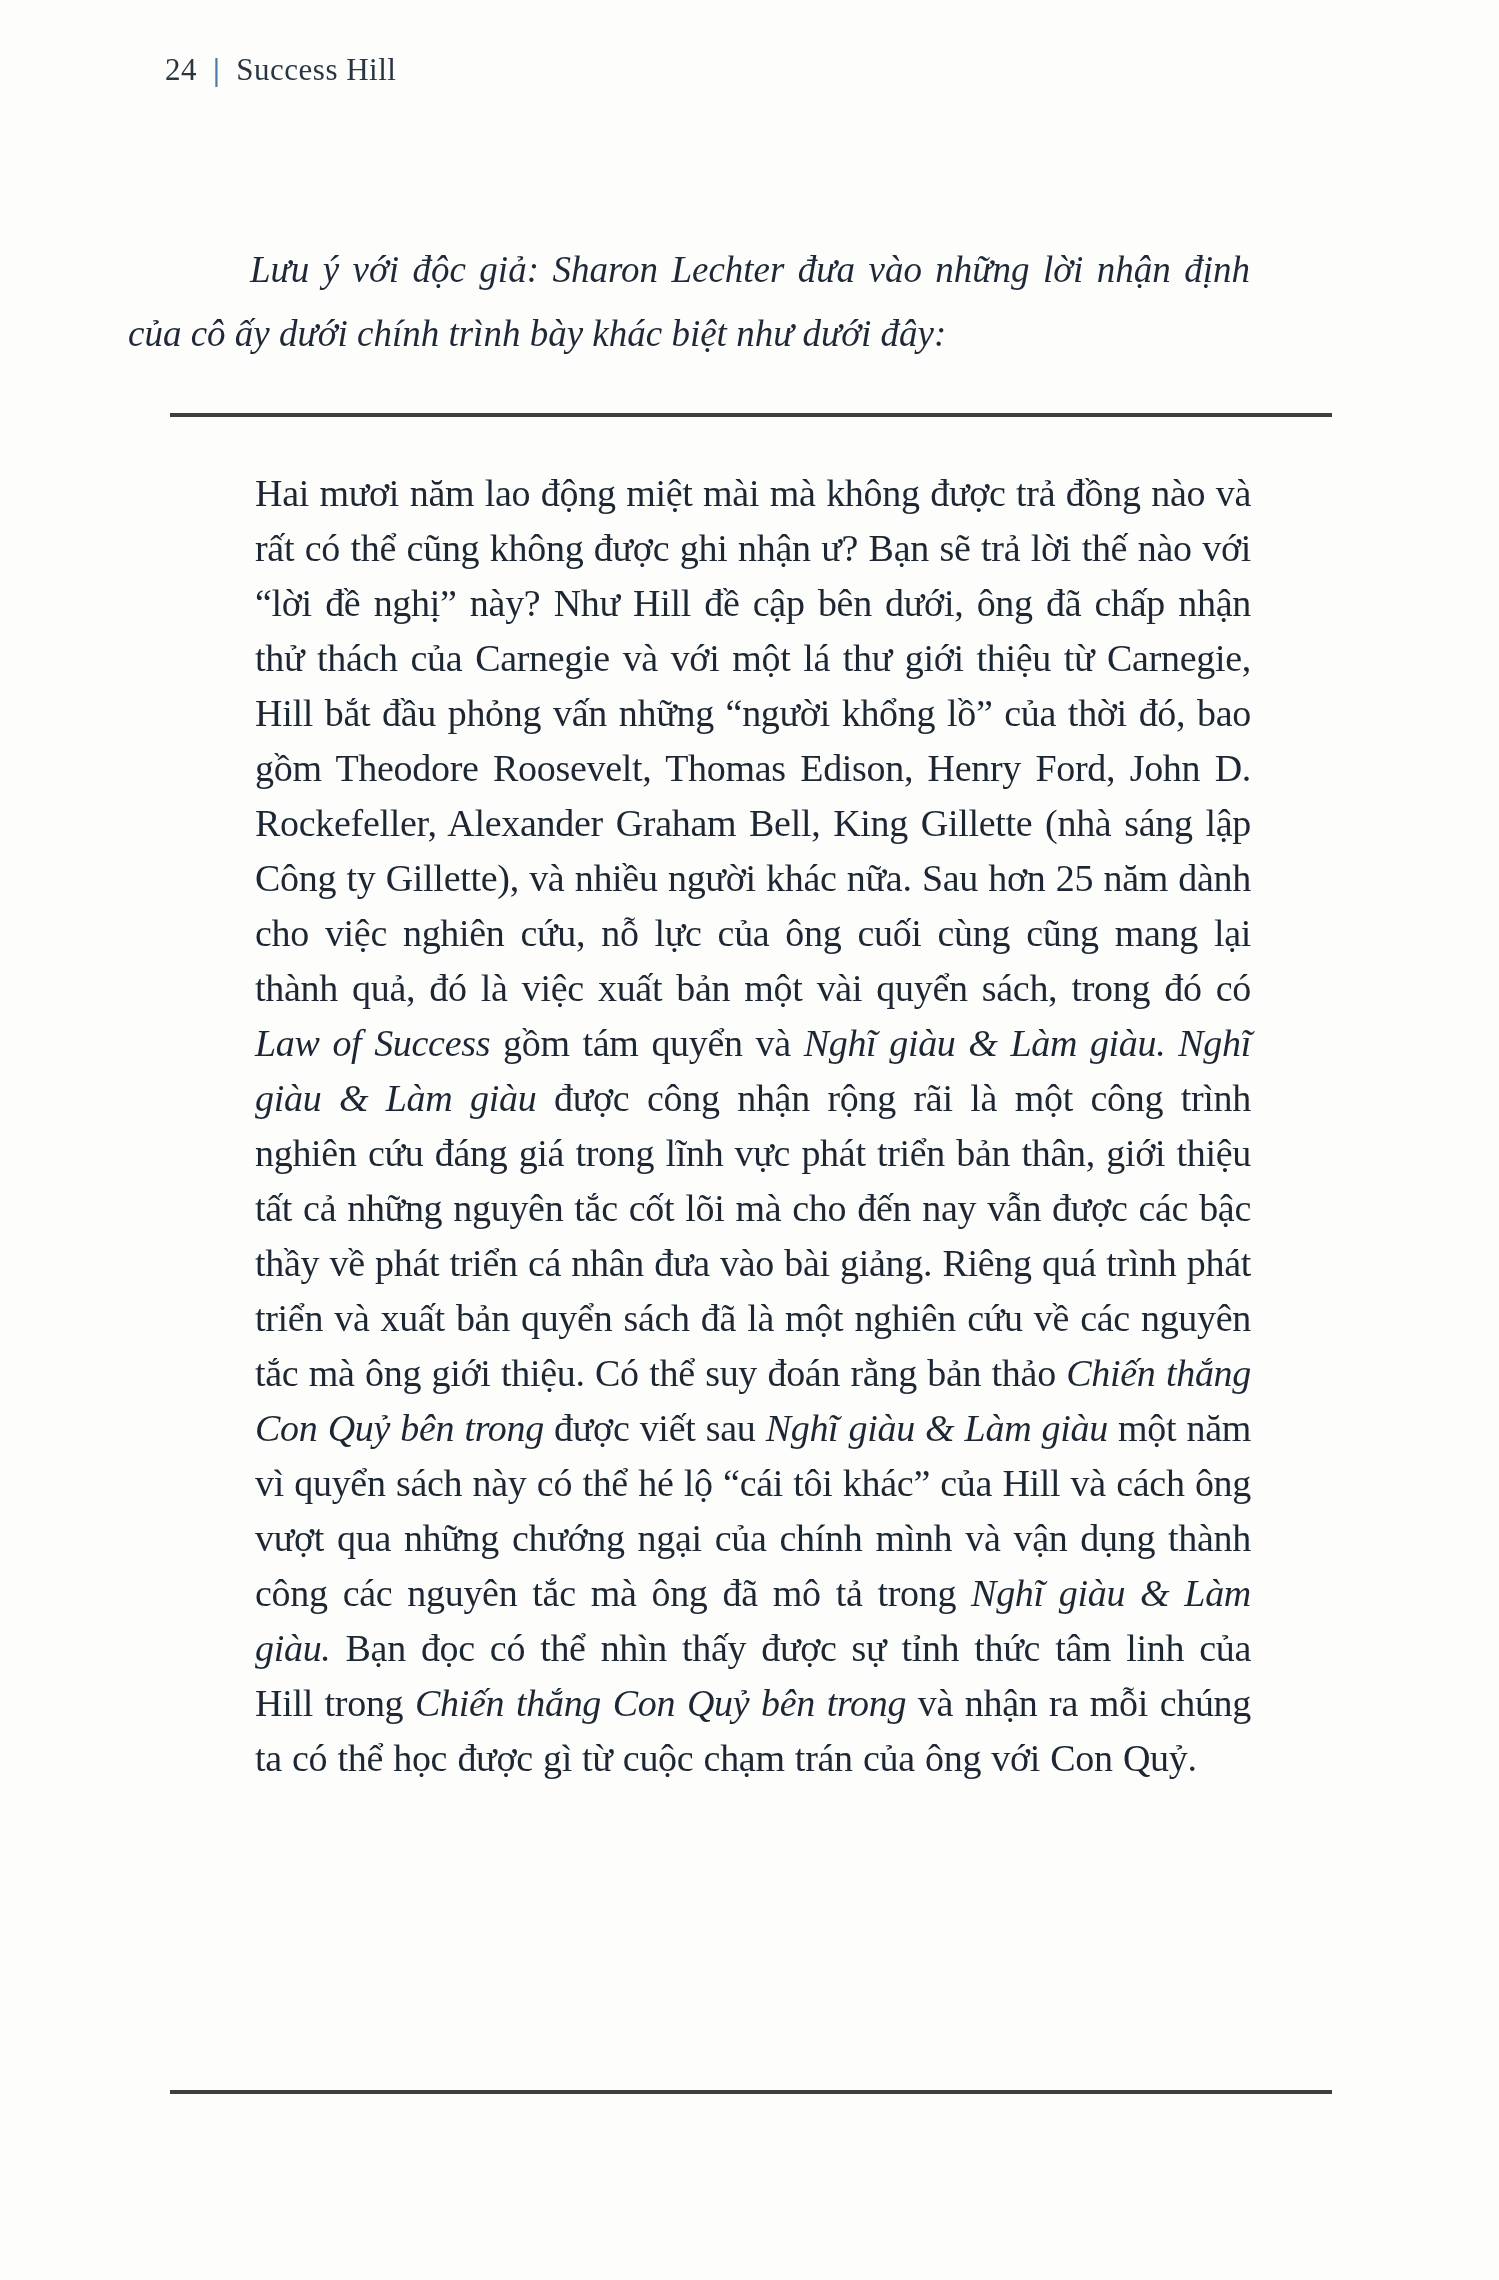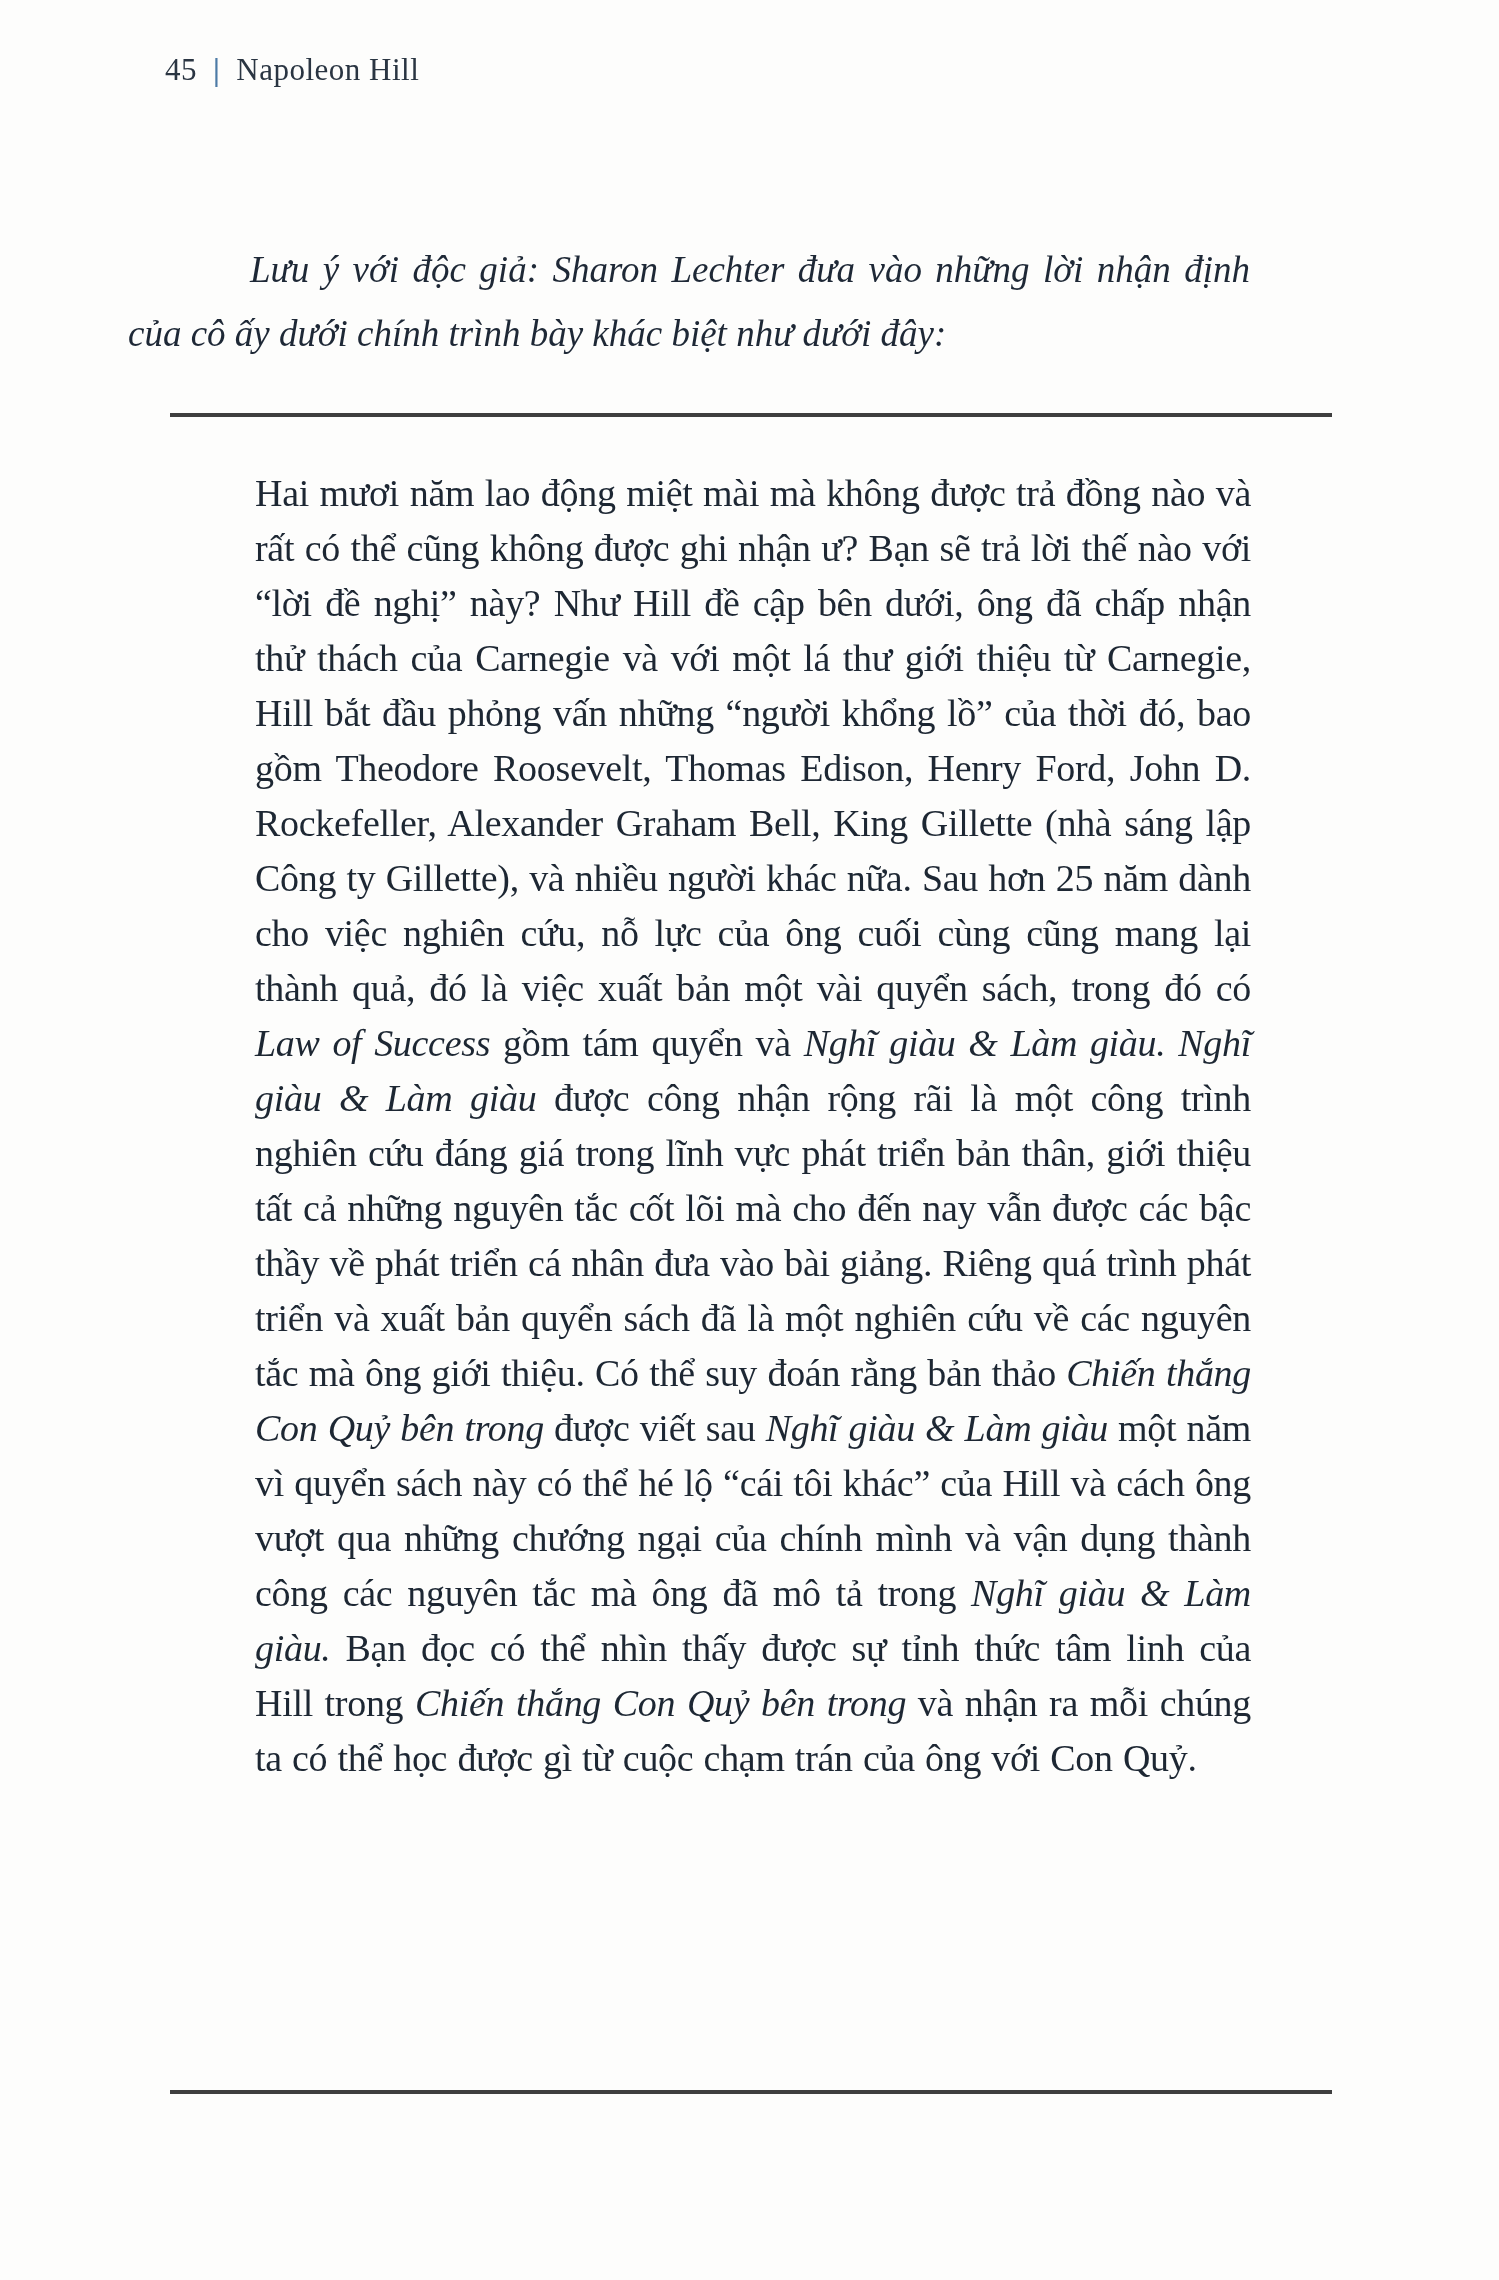--- a/index.html
+++ b/index.html
@@ -69,21 +69,21 @@
     color:var(--text);
   }
   .commentary .it{font-style:italic;}
 </style>
 </head>
 <body>
 
 <div class="page">
 
   <div class="running-header">
-    <span>45</span><span class="sep">|</span><span>Napoleon Hill</span>
+    <span>24</span><span class="sep">|</span><span>Success Hill</span>
   </div>
 
   <p class="reader-note">Lưu ý với độc giả: Sharon Lechter đưa vào những lời nhận định của cô ấy dưới chính trình bày khác biệt như dưới đây:</p>
 
   <div class="rule rule-top"></div>
 
   <p class="commentary"><span>Hai mươi năm lao động miệt mài mà không được trả đồng nào và rất có thể cũng không được ghi nhận ư? Bạn sẽ trả lời thế nào với “lời đề nghị” này? Như Hill đề cập bên dưới, ông đã chấp nhận thử thách của Carnegie và với một lá thư giới thiệu từ Carnegie, Hill bắt đầu phỏng vấn những “người khổng lồ” của thời đó, bao gồm Theodore Roosevelt, Thomas Edison, Henry Ford, John D. Rockefeller, Alexander Graham Bell, King Gillette (nhà sáng lập Công ty Gillette), và nhiều người khác nữa. Sau hơn 25 năm dành cho việc nghiên cứu, nỗ lực của ông cuối cùng cũng mang lại thành quả, đó là việc xuất bản một vài quyển sách, trong đó có </span><span class="it">Law of Success</span><span> gồm tám quyển và </span><span class="it">Nghĩ giàu &amp; Làm giàu.</span><span> </span><span class="it">Nghĩ giàu &amp; Làm giàu</span><span> được công nhận rộng rãi là một công trình nghiên cứu đáng giá trong lĩnh vực phát triển bản thân, giới thiệu tất cả những nguyên tắc cốt lõi mà cho đến nay vẫn được các bậc thầy về phát triển cá nhân đưa vào bài giảng. Riêng quá trình phát triển và xuất bản quyển sách đã là một nghiên cứu về các nguyên tắc mà ông giới thiệu. Có thể suy đoán rằng bản thảo </span><span class="it">Chiến thắng Con Quỷ bên trong</span><span> được viết sau </span><span class="it">Nghĩ giàu &amp; Làm giàu</span><span> một năm vì quyển sách này có thể hé lộ “cái tôi khác” của Hill và cách ông vượt qua những chướng ngại của chính mình và vận dụng thành công các nguyên tắc mà ông đã mô tả trong </span><span class="it">Nghĩ giàu &amp; Làm giàu.</span><span> Bạn đọc có thể nhìn thấy được sự tỉnh thức tâm linh của Hill trong </span><span class="it">Chiến thắng Con Quỷ bên trong</span><span> và nhận ra mỗi chúng ta có thể học được gì từ cuộc chạm trán của ông với Con Quỷ.</span></p>
 
   <div class="rule rule-bottom"></div>
 

